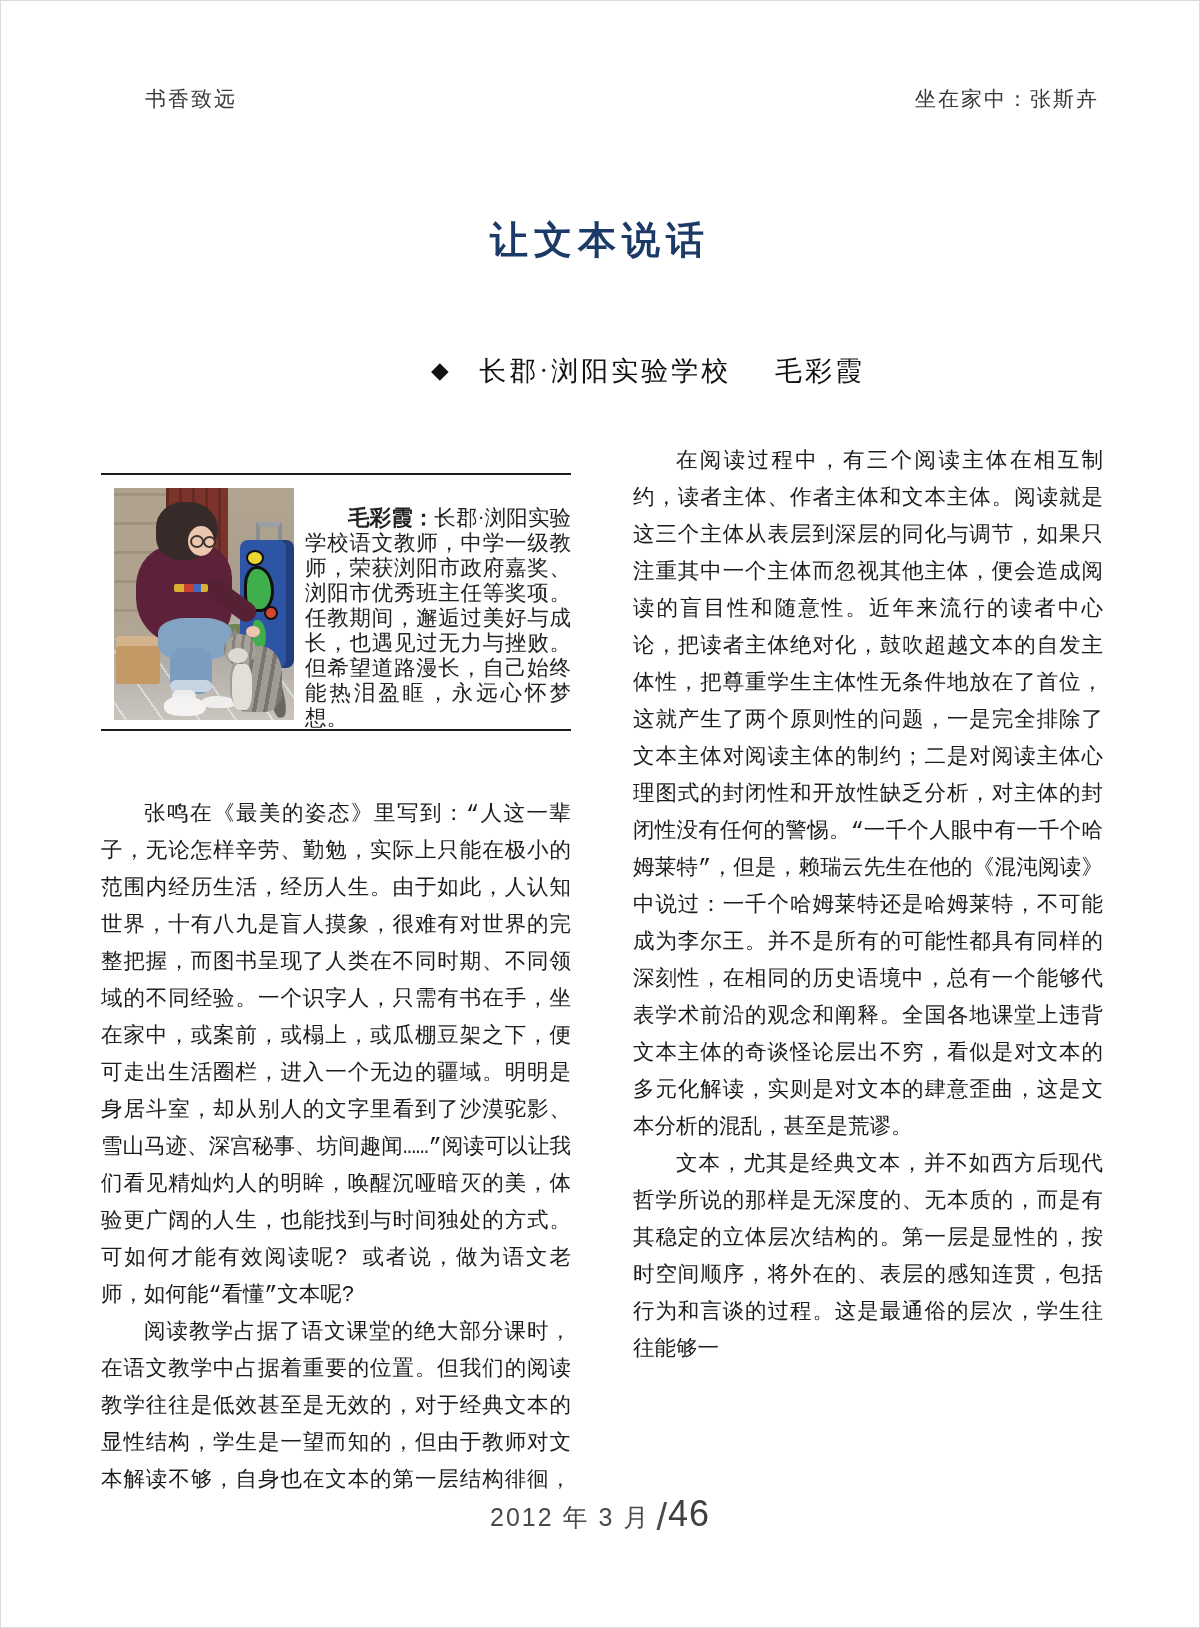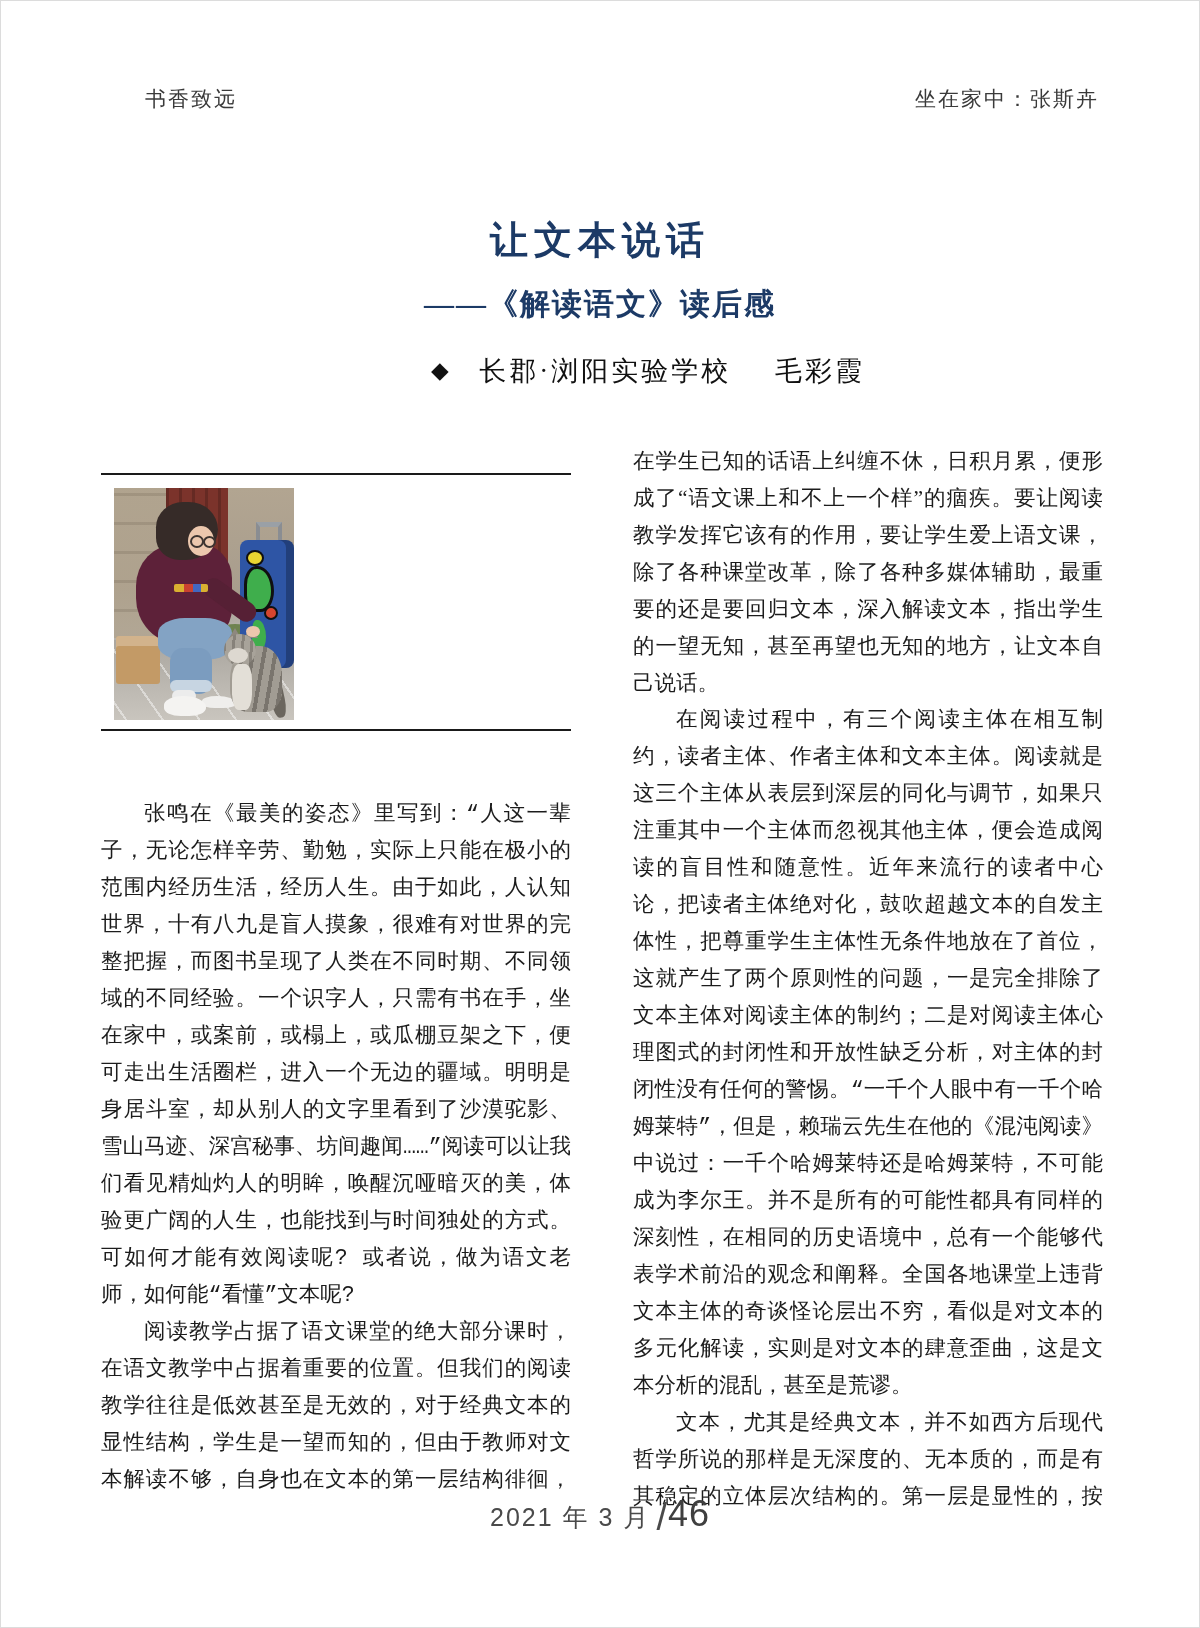--- a/index.html
+++ b/index.html
@@ -105,21 +105,20 @@
 </style>
 </head>
 <body>
 
 <div class="page">
 
   <div class="hdr hdr-left">书香致远</div>
   <div class="hdr hdr-right">坐在家中：张斯卉</div>
 
   <div class="title">让文本说话</div>
-  <div class="subtitle">——《解读语文》读后感</div>
 
   <div class="author-line">
     <span class="diamond">◆</span>
     <span>长郡·浏阳实验学校</span>
     <span class="name">毛彩霞</span>
   </div>
 
   <div class="bio-box">
     <div class="photo">
       <div class="ph-wall"></div>
@@ -147,30 +146,30 @@
       <div class="ph-print"></div>
       <div class="ph-cat-tail"></div>
       <div class="ph-cat-body"></div>
       <div class="ph-cat-ear"></div>
       <div class="ph-cat-ear2"></div>
       <div class="ph-cat-head"></div>
       <div class="ph-cat-muzzle"></div>
       <div class="ph-cat-chest"></div>
       <div class="ph-hand"></div>
     </div>
+    <p class="bio-text"><span class="bio-name">毛彩霞：</span><span>长郡·浏阳实验学校语文教师，中学一级教师，荣获浏阳市政府嘉奖、浏阳市优秀班主任等奖项。任教期间，邂逅过美好与成长，也遇见过无力与挫败。但希望道路漫长，自己始终能热泪盈眶，永远心怀梦想。</span></p>
   </div>
 
   <div class="col col-left">
     <p class="body indent">张鸣在《最美的姿态》里写到：“人这一辈子，无论怎样辛劳、勤勉，实际上只能在极小的范围内经历生活，经历人生。由于如此，人认知世界，十有八九是盲人摸象，很难有对世界的完整把握，而图书呈现了人类在不同时期、不同领域的不同经验。一个识字人，只需有书在手，坐在家中，或案前，或榻上，或瓜棚豆架之下，便可走出生活圈栏，进入一个无边的疆域。明明是身居斗室，却从别人的文字里看到了沙漠驼影、雪山马迹、深宫秘事、坊间趣闻……”阅读可以让我们看见精灿灼人的明眸，唤醒沉哑暗灭的美，体验更广阔的人生，也能找到与时间独处的方式。可如何才能有效阅读呢? 或者说，做为语文老师，如何能“看懂”文本呢?</p>
     <p class="body indent">阅读教学占据了语文课堂的绝大部分课时，在语文教学中占据着重要的位置。但我们的阅读教学往往是低效甚至是无效的，对于经典文本的显性结构，学生是一望而知的，但由于教师对文本解读不够，自身也在文本的第一层结构徘徊，那么就只能</p>
   </div>
 
   <div class="col col-right">
-    <p class="body">在学生已知的话语上纠缠不休，日积月累，便形成了“语文课上和不上一个样”的痼疾。要让阅读教学发挥它该有的作用，要让学生爱上语文课，除了各种课堂改革，除了各种多媒体辅助，最重要的还是要回归文本，深入解读文本，指出学生的一望无知，甚至再望也无知的地方，让文本自己说话。</p>
     <p class="body indent">在阅读过程中，有三个阅读主体在相互制约，读者主体、作者主体和文本主体。阅读就是这三个主体从表层到深层的同化与调节，如果只注重其中一个主体而忽视其他主体，便会造成阅读的盲目性和随意性。近年来流行的读者中心论，把读者主体绝对化，鼓吹超越文本的自发主体性，把尊重学生主体性无条件地放在了首位，这就产生了两个原则性的问题，一是完全排除了文本主体对阅读主体的制约；二是对阅读主体心理图式的封闭性和开放性缺乏分析，对主体的封闭性没有任何的警惕。“一千个人眼中有一千个哈姆莱特”，但是，赖瑞云先生在他的《混沌阅读》中说过：一千个哈姆莱特还是哈姆莱特，不可能成为李尔王。并不是所有的可能性都具有同样的深刻性，在相同的历史语境中，总有一个能够代表学术前沿的观念和阐释。全国各地课堂上违背文本主体的奇谈怪论层出不穷，看似是对文本的多元化解读，实则是对文本的肆意歪曲，这是文本分析的混乱，甚至是荒谬。</p>
     <p class="body indent">文本，尤其是经典文本，并不如西方后现代哲学所说的那样是无深度的、无本质的，而是有其稳定的立体层次结构的。第一层是显性的，按时空间顺序，将外在的、表层的感知连贯，包括行为和言谈的过程。这是最通俗的层次，学生往往能够一</p>
   </div>
 
   <div class="footer">
-    <span class="date">2021 年 3 月</span><span class="slash">/</span><span class="pageno">46</span>
+    <span class="date">2012 年 3 月</span><span class="slash">/</span><span class="pageno">46</span>
   </div>
 
 </div>
 
 </body></html>

